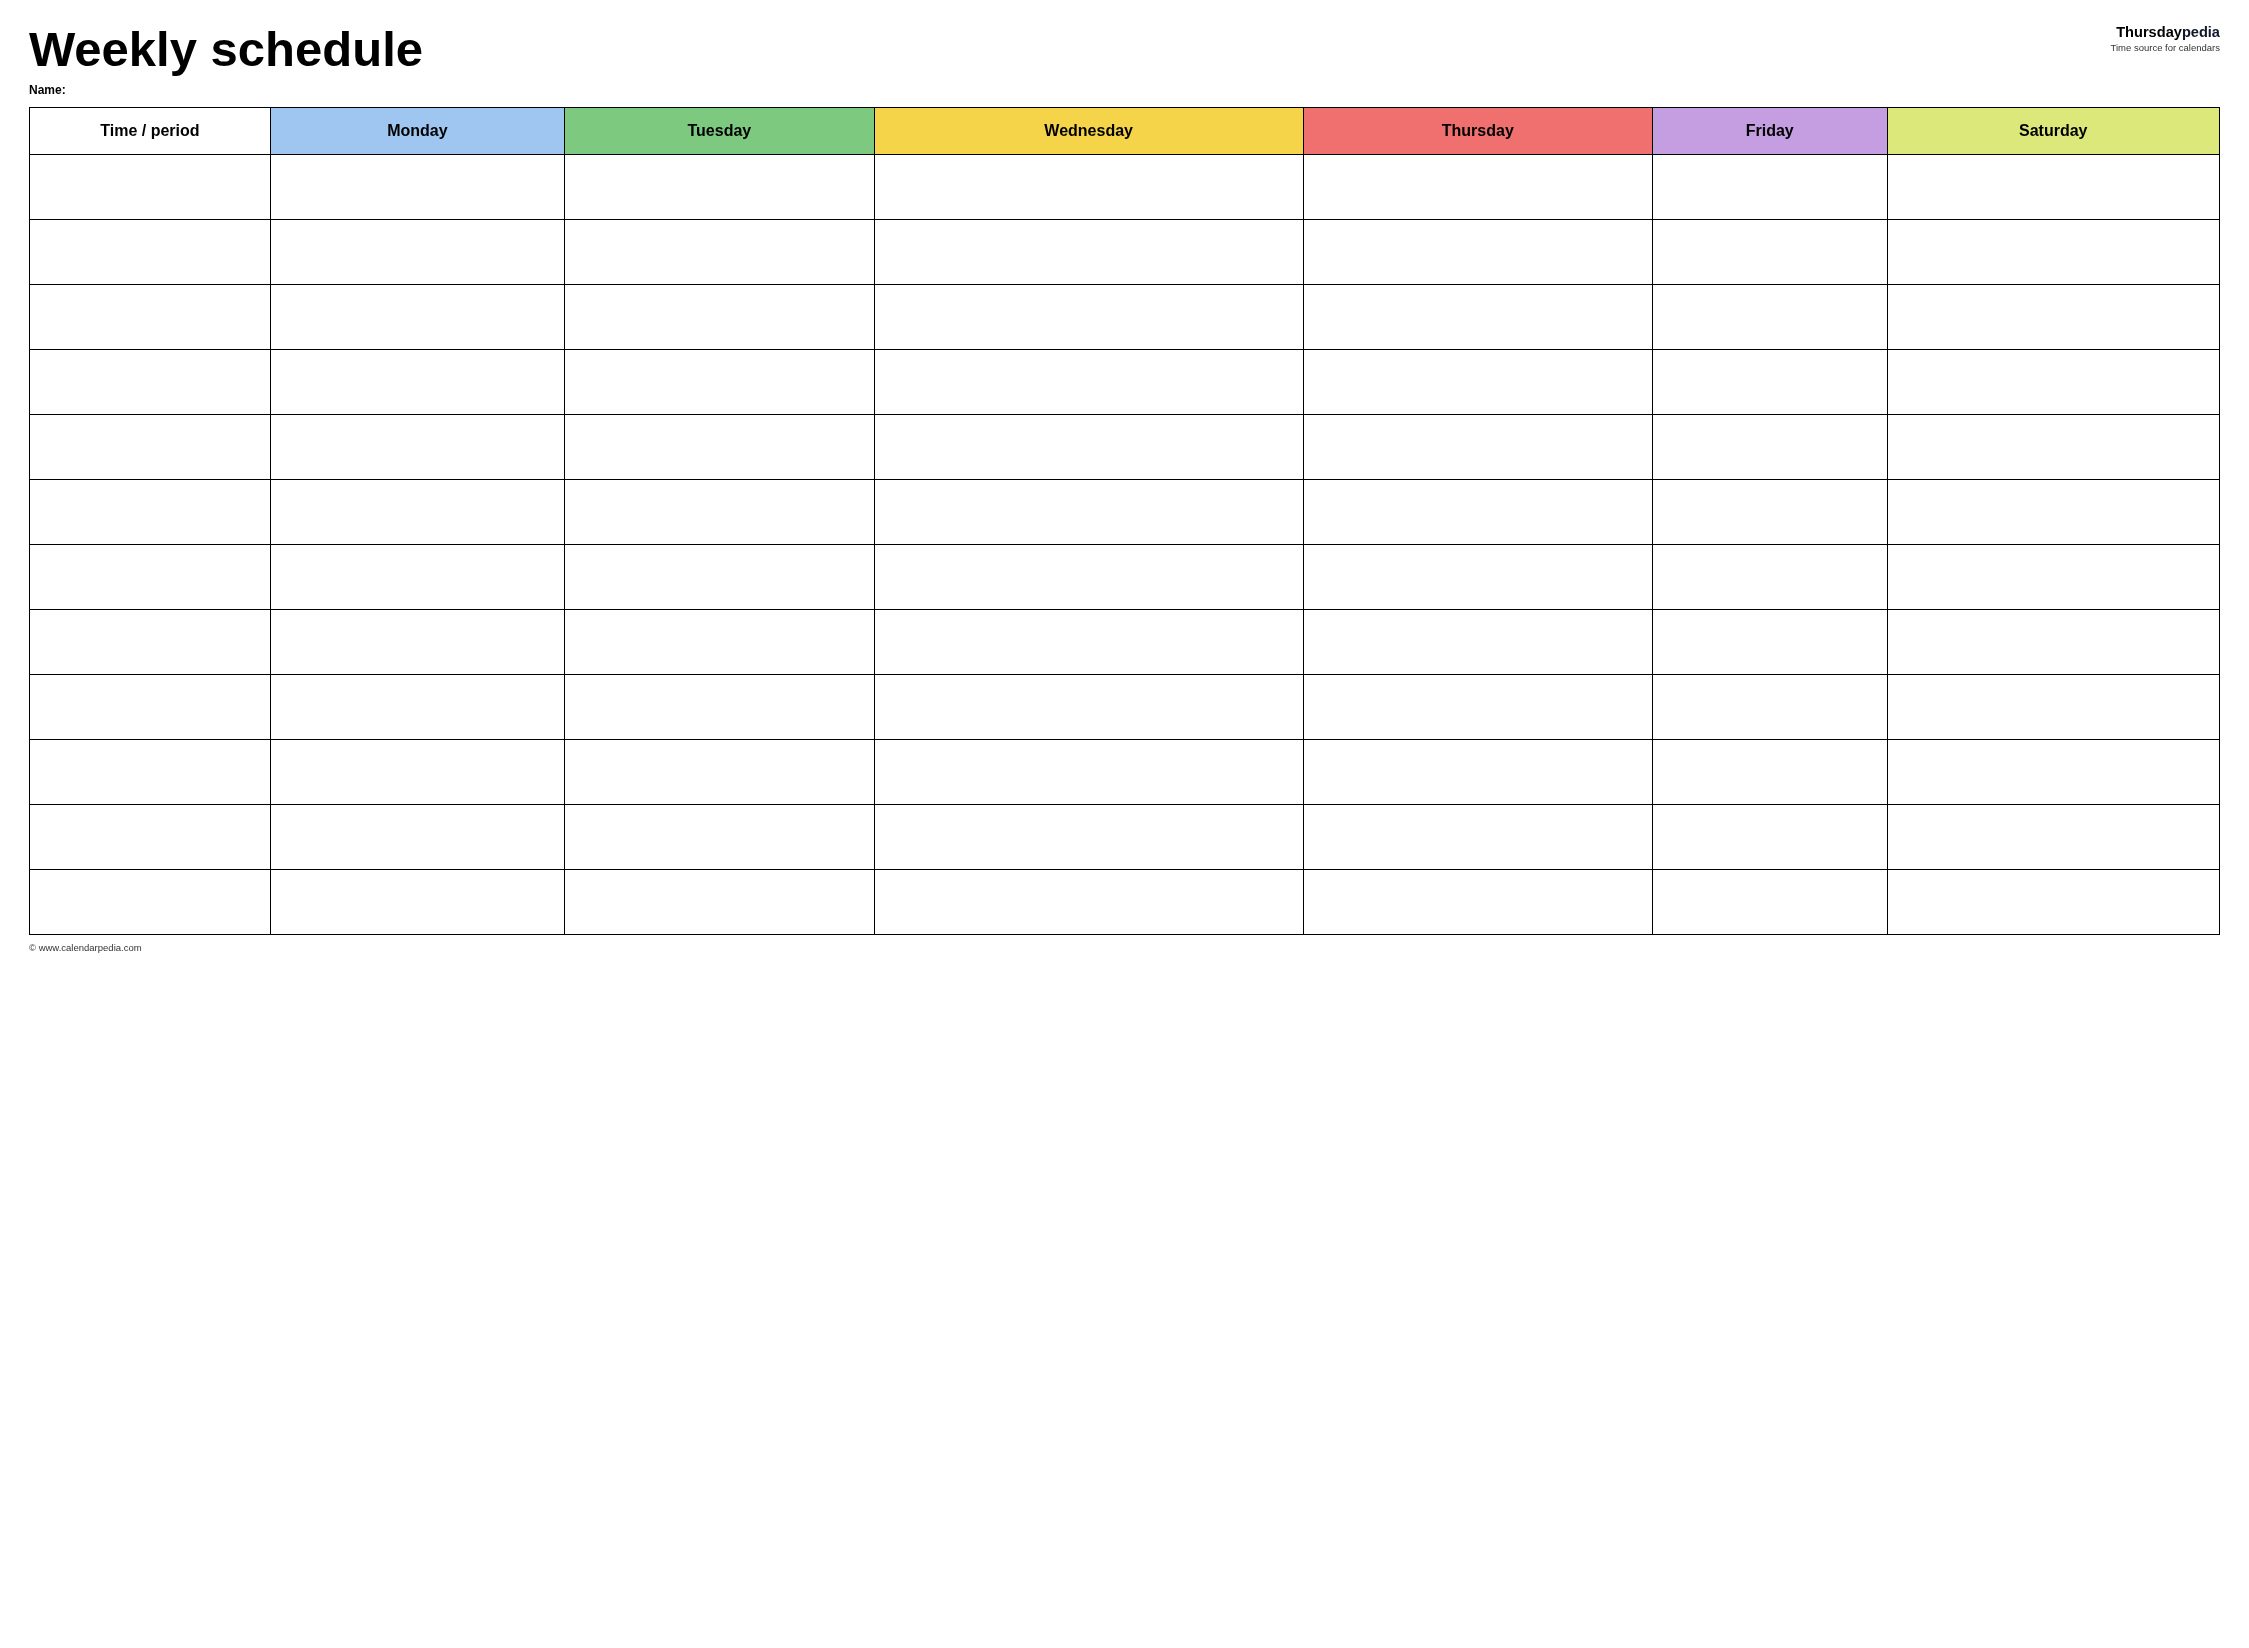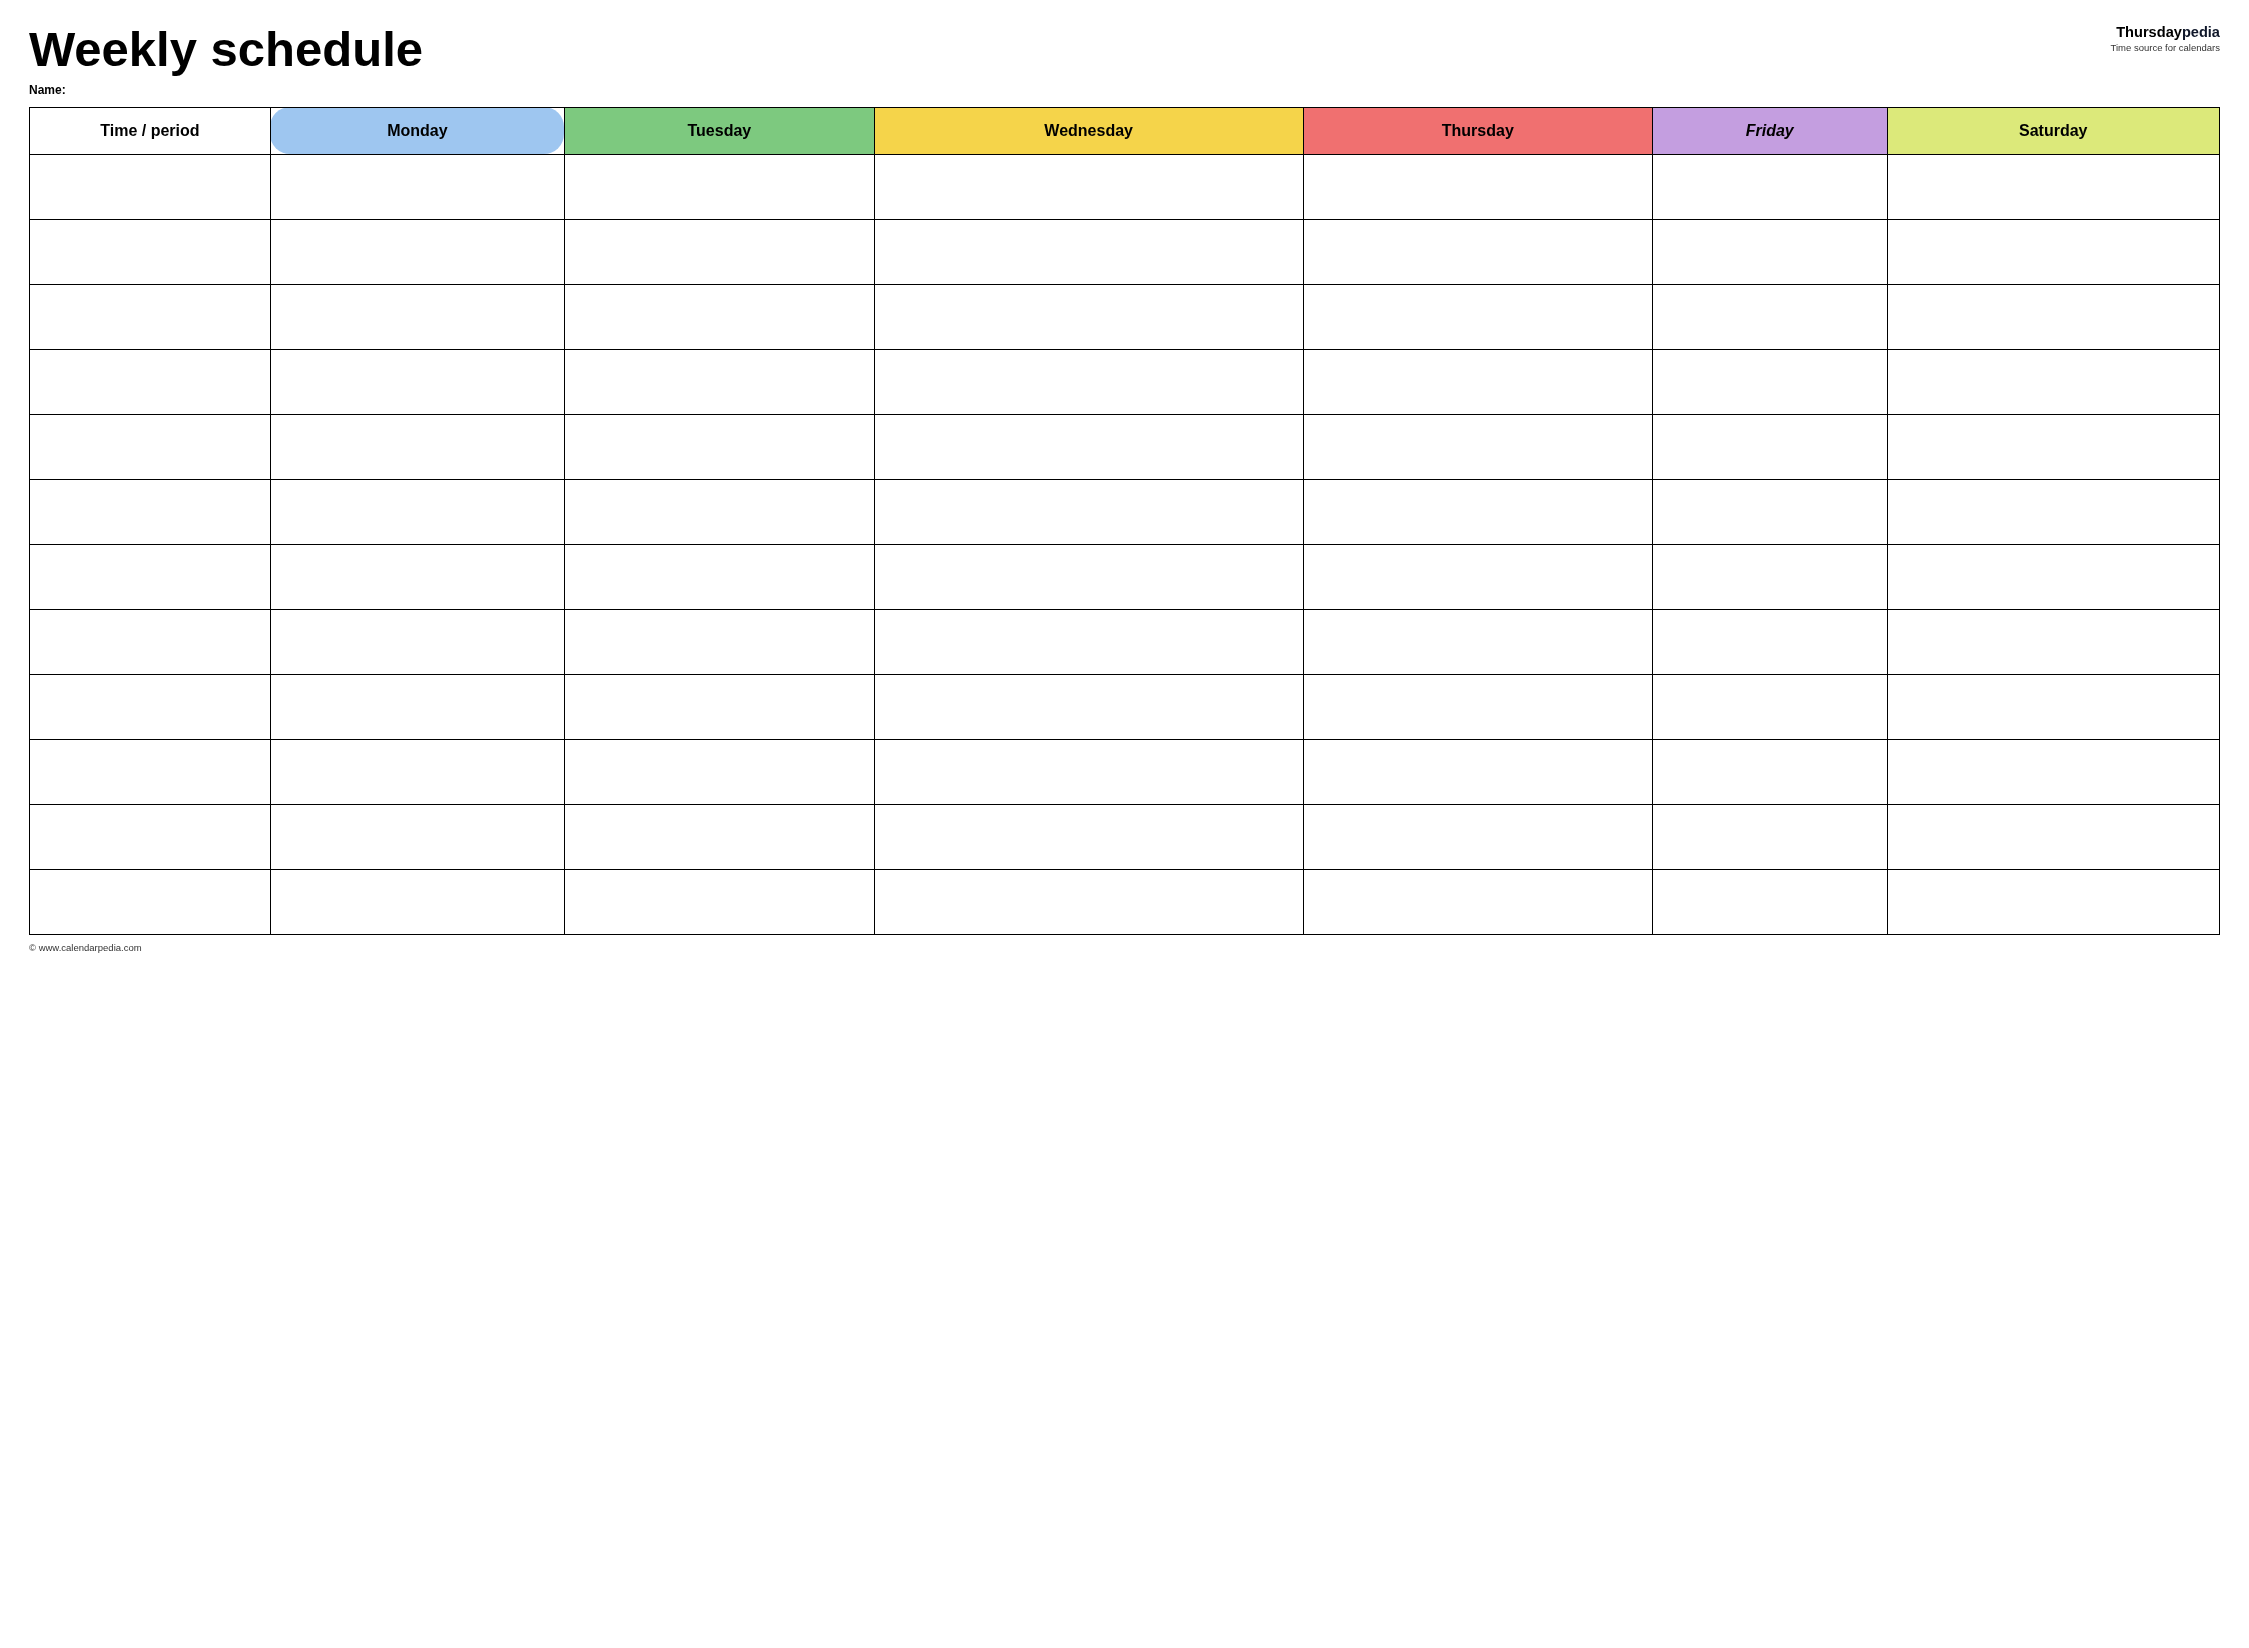--- a/index.html
+++ b/index.html
@@ -85,38 +85,36 @@
       vertical-align: top;
     }
 
     .col-time {
       width: 11%;
       background: #ffffff;
     }
 
     .col-monday {
       background-color: #9ec6f0;
-      border-radius: 20px;
     }
 
     .col-tuesday {
       background-color: #7dc97f;
     }
 
     .col-wednesday {
       background-color: #f5d44a;
     }
 
     .col-thursday {
       background-color: #f07070;
     }
 
     .col-friday {
       background-color: #c49ee0;
-      font-style: italic;
     }
 
     .col-saturday {
       background-color: #dce97a;
     }
 
     .data-cell {
       background: #ffffff;
       height: 64px;
     }

